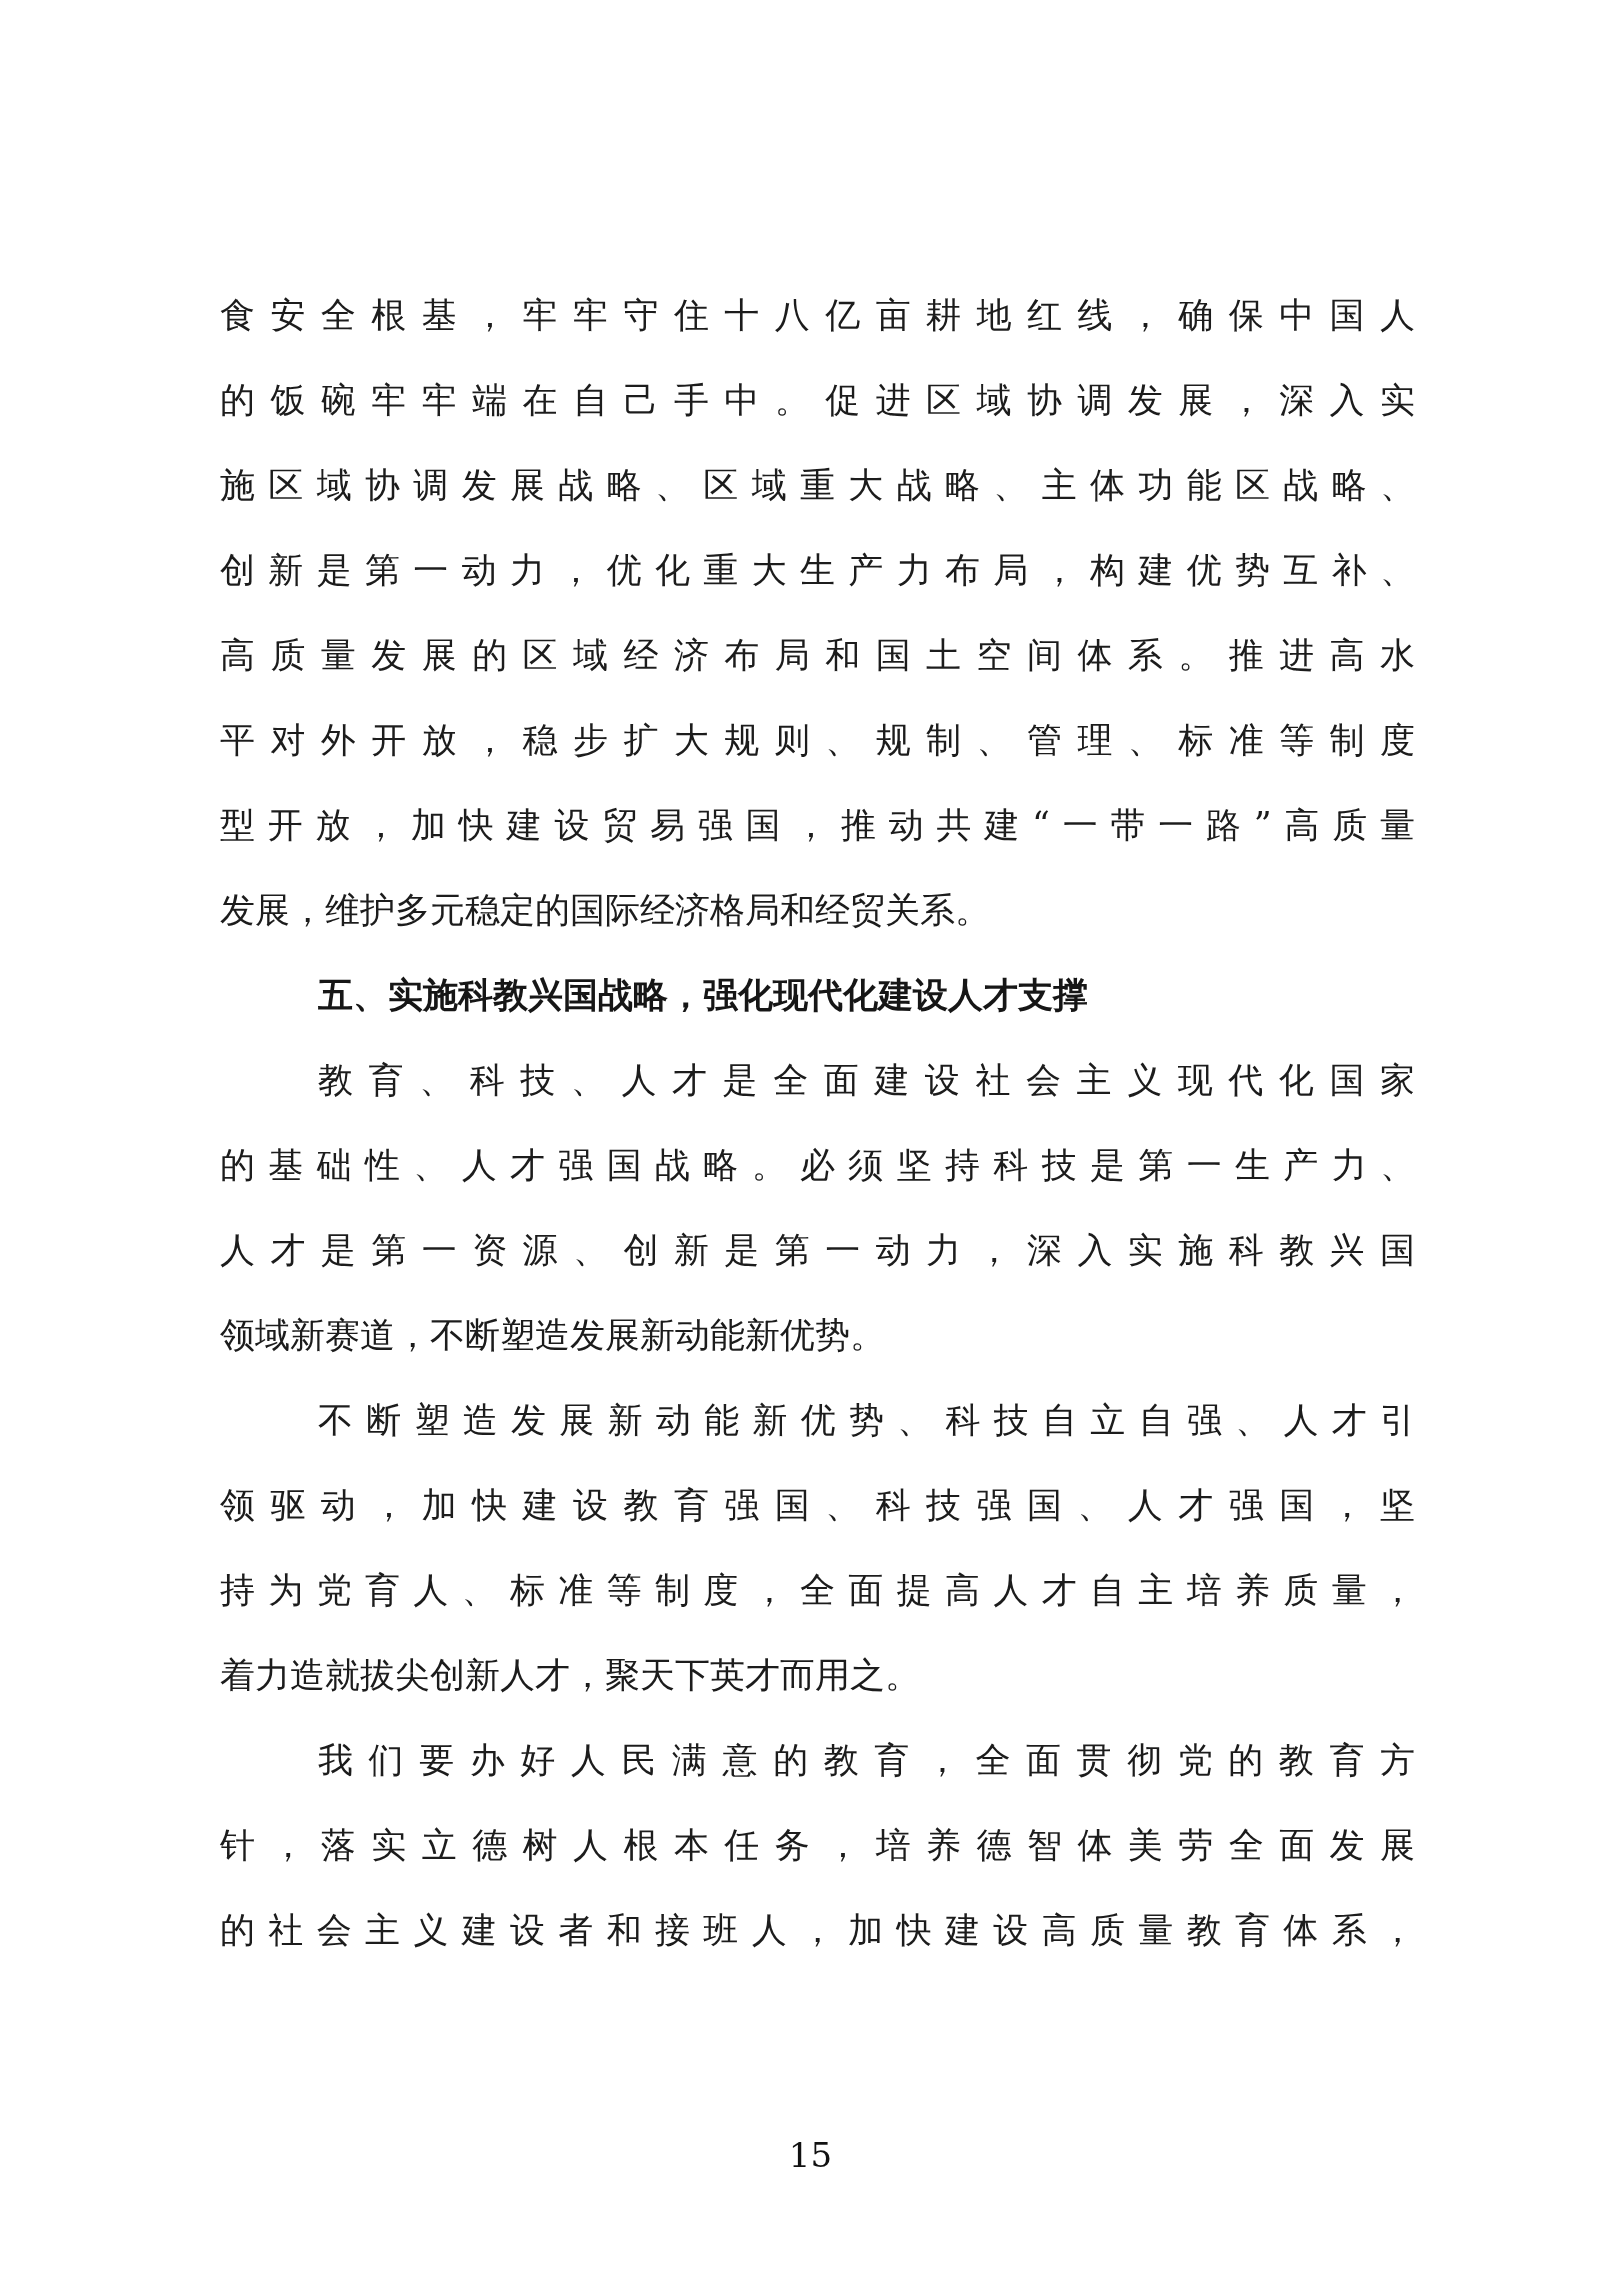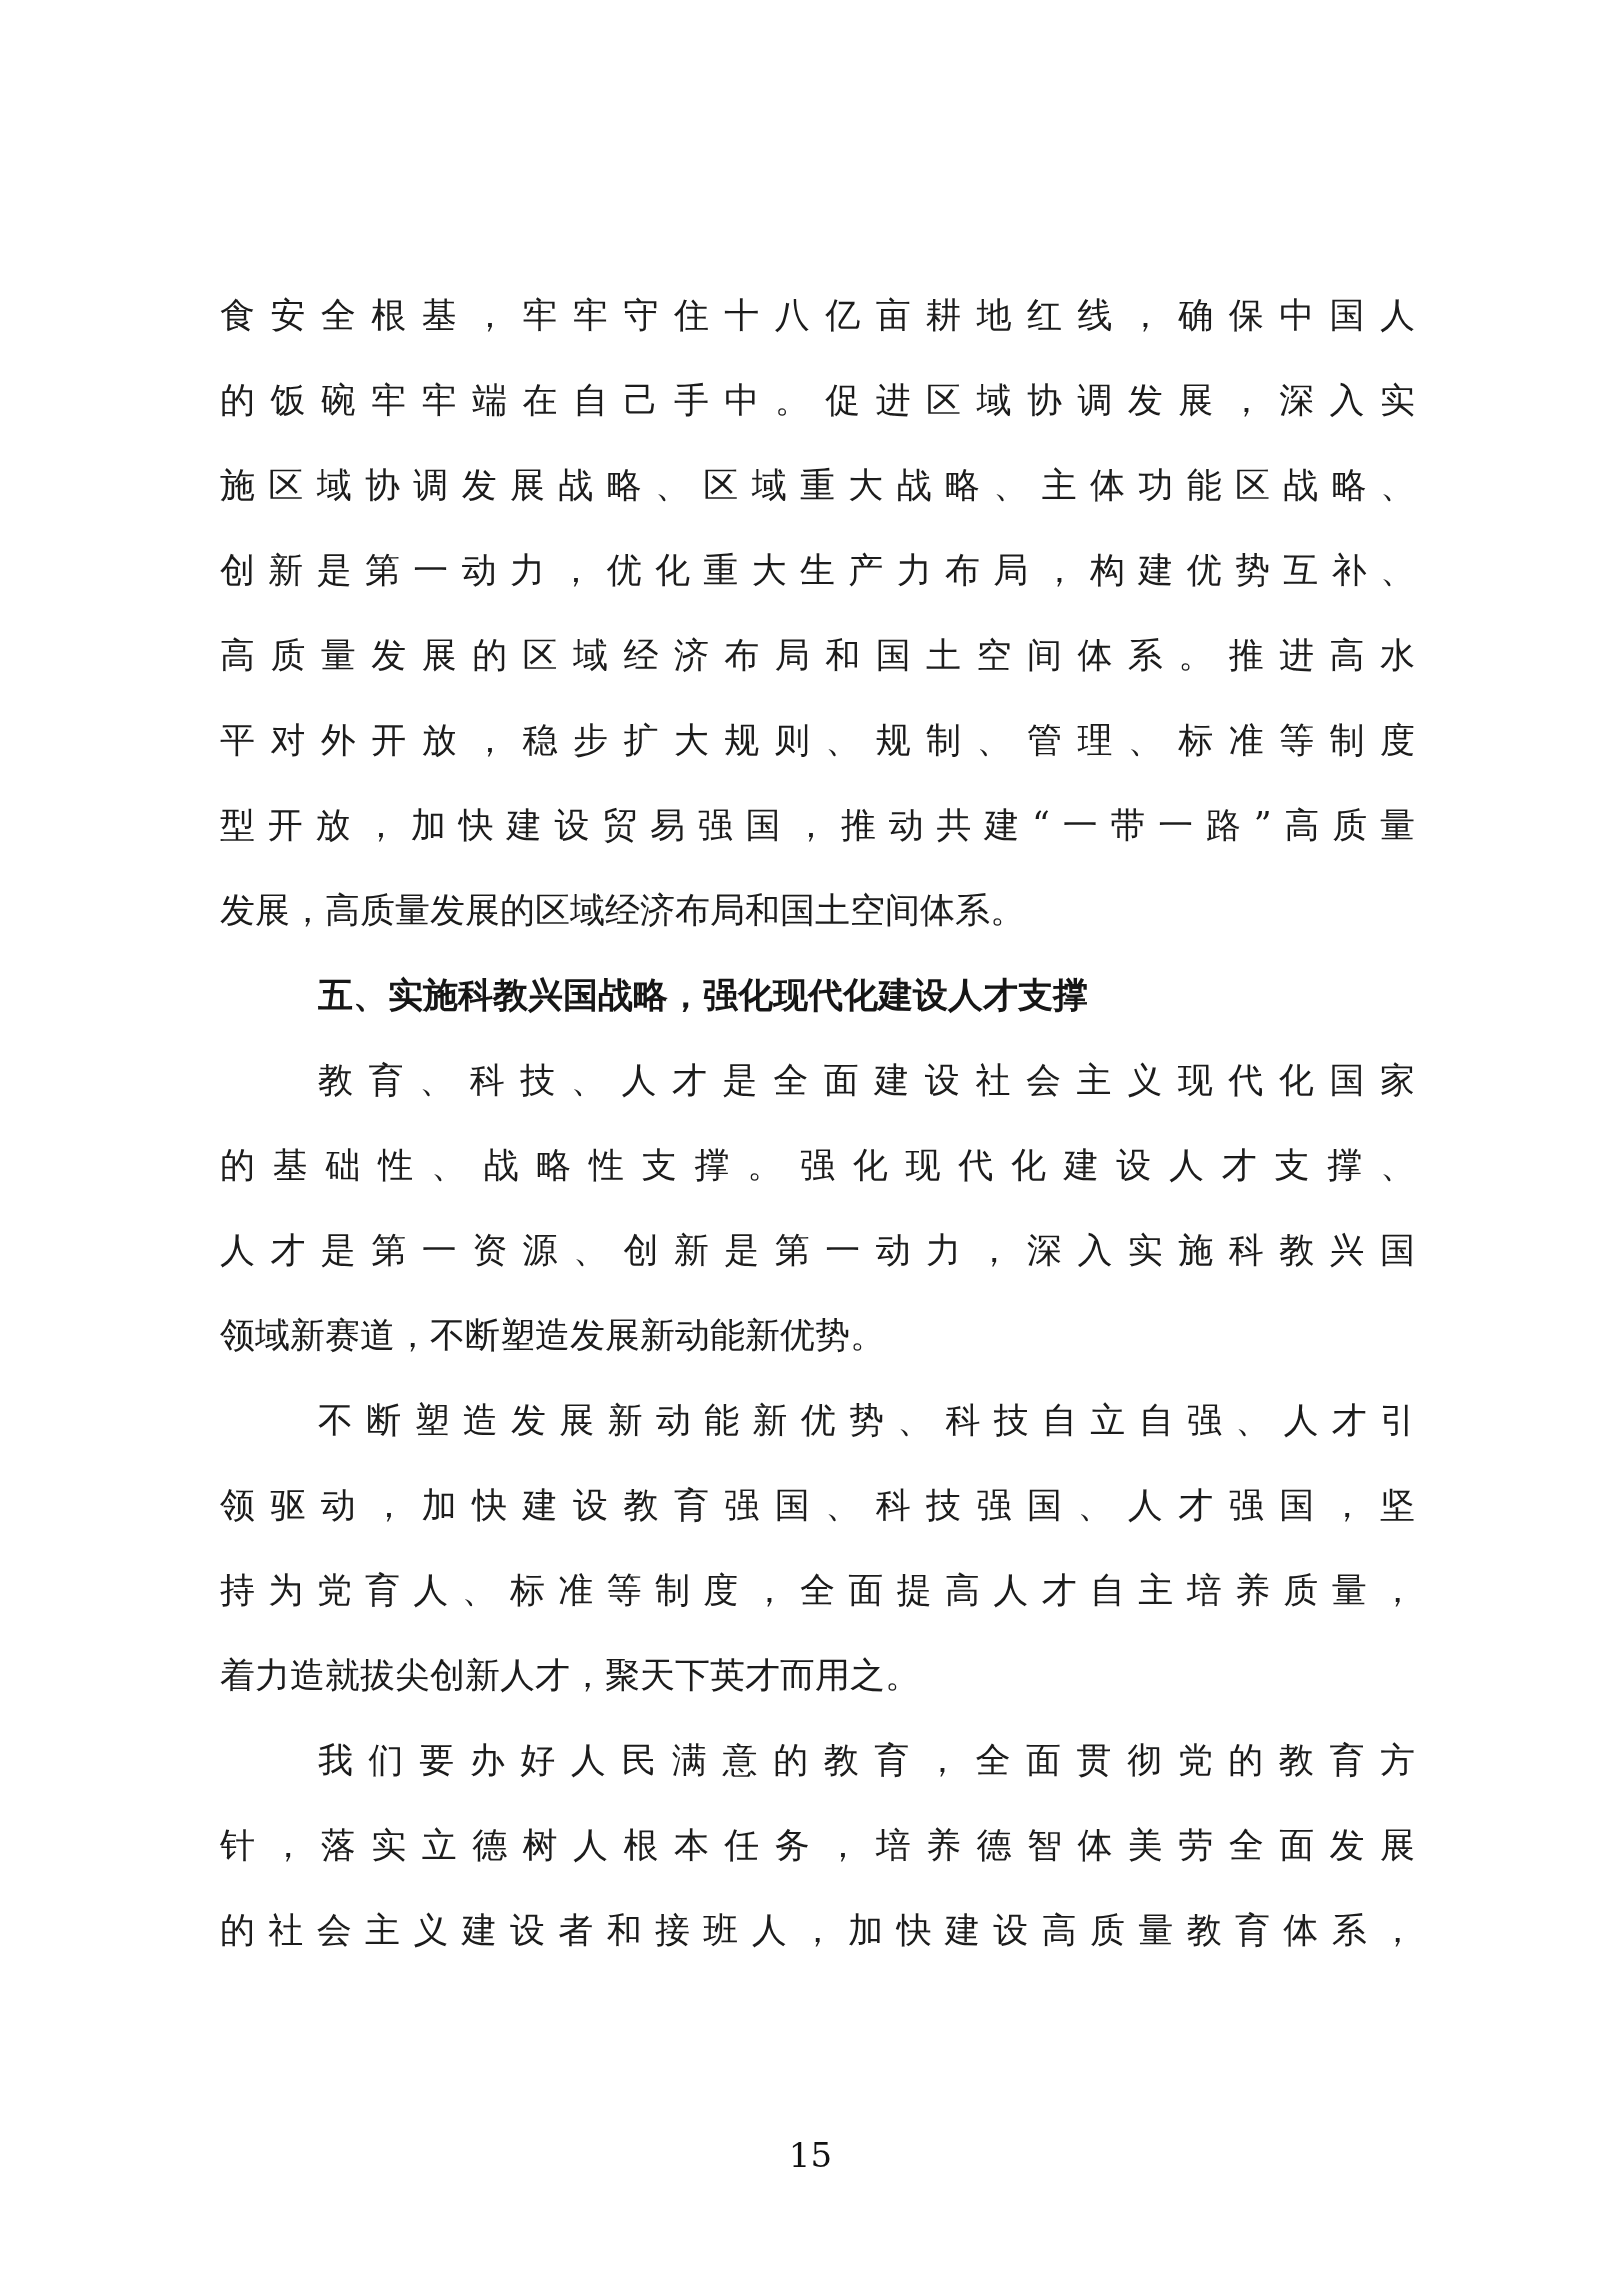--- a/index.html
+++ b/index.html
@@ -73,24 +73,24 @@
 <div class="page">
 
   <div class="text-block">
     <div class="line just">食安全根基，牢牢守住十八亿亩耕地红线，确保中国人</div>
     <div class="line just">的饭碗牢牢端在自己手中。促进区域协调发展，深入实</div>
     <div class="line just">施区域协调发展战略、区域重大战略、主体功能区战略、</div>
     <div class="line just">创新是第一动力，优化重大生产力布局，构建优势互补、</div>
     <div class="line just">高质量发展的区域经济布局和国土空间体系。推进高水</div>
     <div class="line just">平对外开放，稳步扩大规则、规制、管理、标准等制度</div>
     <div class="line just">型开放，加快建设贸易强国，推动共建“一带一路”高质量</div>
-    <div class="line end">发展，高质量发展的区域经济布局和国土空间体系。</div>
+    <div class="line end">发展，维护多元稳定的国际经济格局和经贸关系。</div>
     <div class="line heading">五、实施科教兴国战略，强化现代化建设人才支撑</div>
     <div class="line just indent">教育、科技、人才是全面建设社会主义现代化国家</div>
-    <div class="line just">的基础性、战略性支撑。强化现代化建设人才支撑、</div>
+    <div class="line just">的基础性、人才强国战略。必须坚持科技是第一生产力、</div>
     <div class="line just">人才是第一资源、创新是第一动力，深入实施科教兴国</div>
     <div class="line end">领域新赛道，不断塑造发展新动能新优势。</div>
     <div class="line just indent">不断塑造发展新动能新优势、科技自立自强、人才引</div>
     <div class="line just">领驱动，加快建设教育强国、科技强国、人才强国，坚</div>
     <div class="line just">持为党育人、标准等制度，全面提高人才自主培养质量，</div>
     <div class="line end">着力造就拔尖创新人才，聚天下英才而用之。</div>
     <div class="line just indent">我们要办好人民满意的教育，全面贯彻党的教育方</div>
     <div class="line just">针，落实立德树人根本任务，培养德智体美劳全面发展</div>
     <div class="line just">的社会主义建设者和接班人，加快建设高质量教育体系，</div>
   </div>

